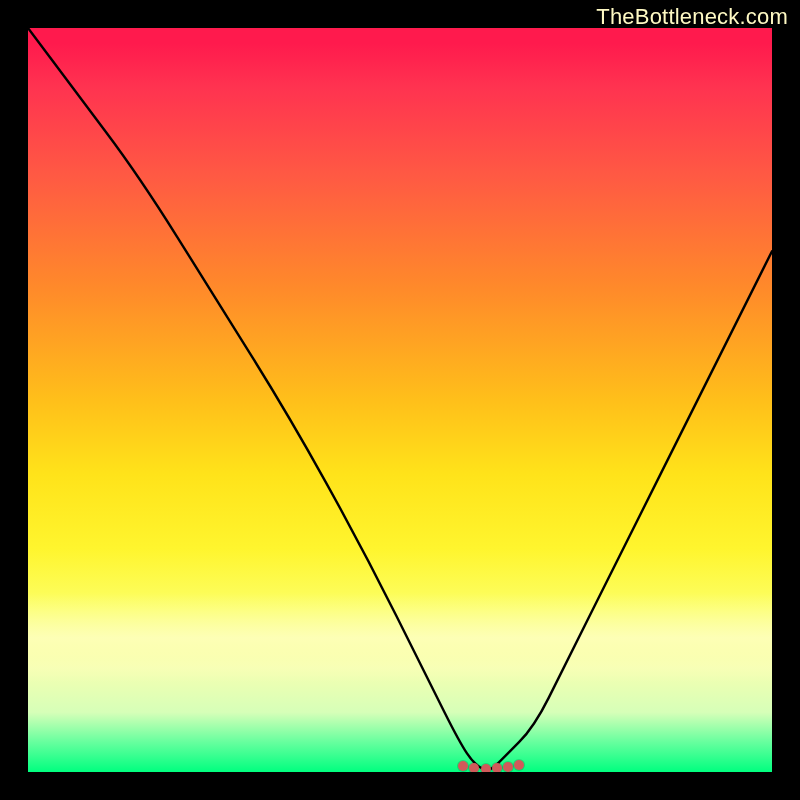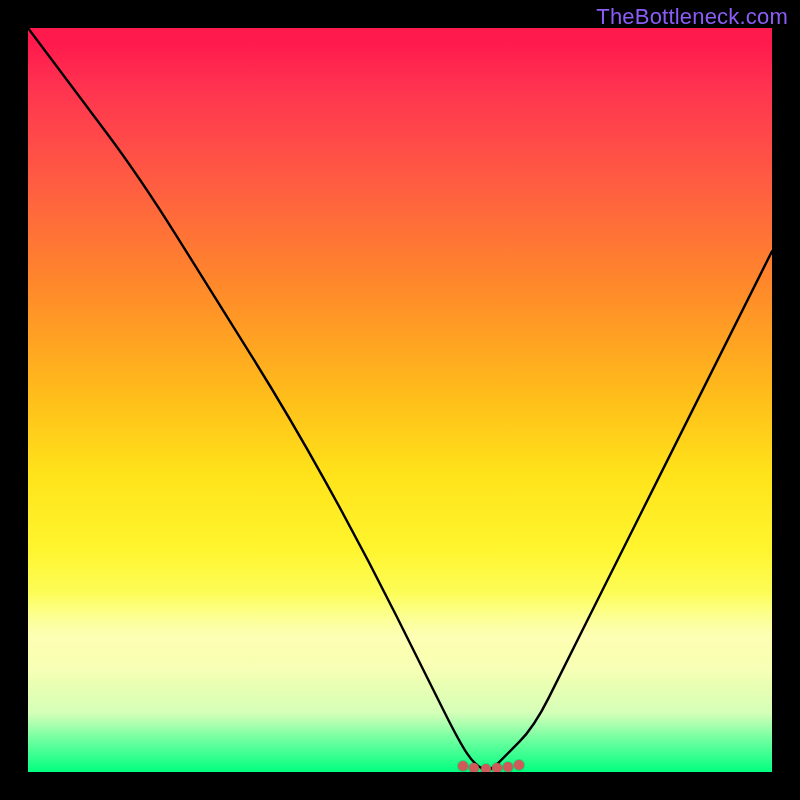--- a/index.html
+++ b/index.html
@@ -76,21 +76,21 @@
     border-radius: 50%;
     background: #d05a5a;
     box-shadow: 0 0 0 1px rgba(0,0,0,0.15);
   }
   .attribution {
     position: absolute;
     top: 4px;
     right: 12px;
     font-family: Arial, Helvetica, sans-serif;
     font-size: 22px;
-    color: #8b5cf6;
+    color: #fef9c3;
     letter-spacing: 0.2px;
     user-select: none;
   }
 </style>
 </head>
 <body>
 
 <div class="frame">
   <div class="attribution">TheBottleneck.com</div>
 

